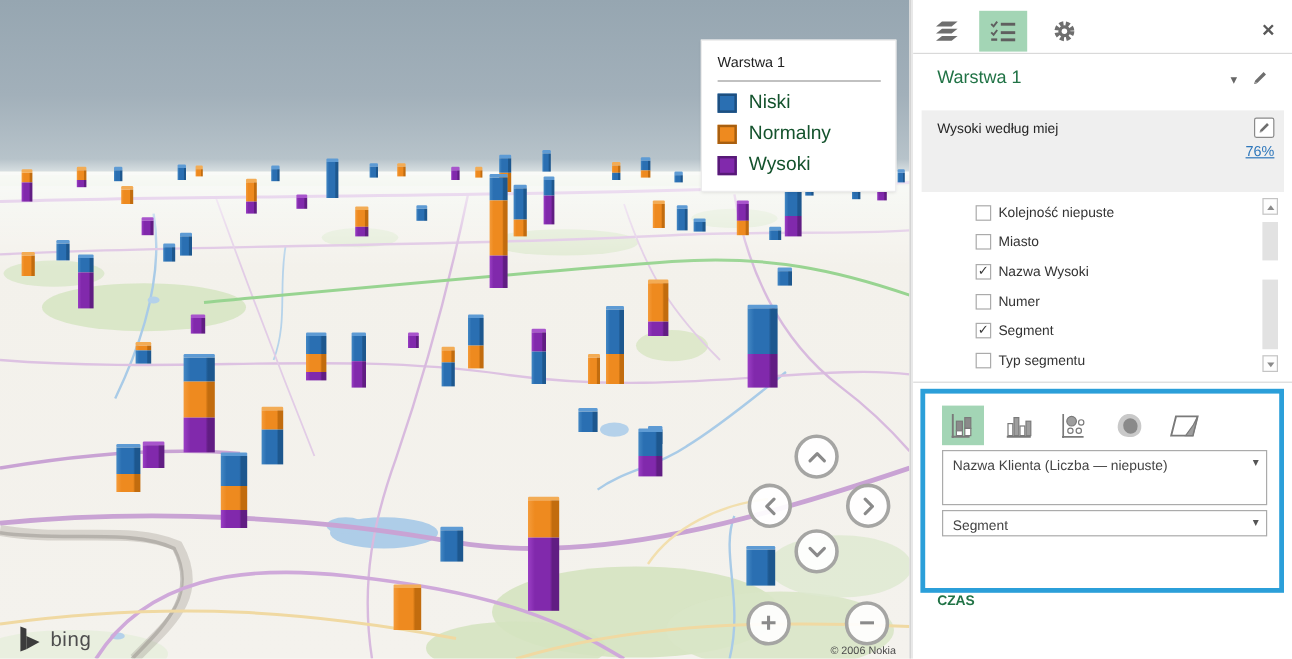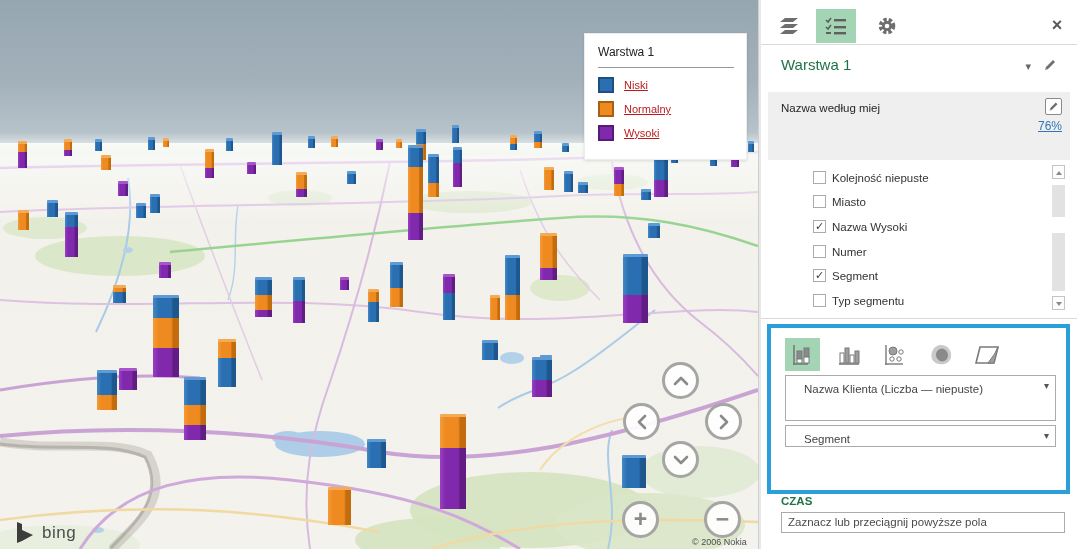--- a/index.html
+++ b/index.html
@@ -23,21 +23,21 @@
   .bar .cap { height:3px; border-radius:1px 1px 0 0; }
   .bar .seg { width:100%; }
 
   
   #legend { position:absolute; left:584px; top:33px; width:163px; height:127px;
     background:#fff; border:1px solid #ececec; box-shadow:0 1px 3px rgba(0,0,0,.12); z-index:30; padding:11px 12px 0 13px; }
   #legend .lg-title { font-size:12px; color:#222; padding-bottom:8px; }
   #legend .lg-div { border-top:1px solid #999; margin-bottom:9px; }
   .lg-row { display:flex; align-items:center; margin-bottom:8px; }
   .lg-swatch { width:16px; height:16px; margin-right:10px; }
-  .lg-label { font-size:11px; color:#b91c1c;text-decoration:underline; }
+  .lg-label { font-size:16px; color:#14532d; }
 
   
   .navbtn { position:absolute; width:37px; height:37px; border-radius:50%;
     background:rgba(255,255,255,.92); border:3px solid #a5a5a3; z-index:25;
     display:flex; align-items:center; justify-content:center; color:#8a8a8a; }
   .navbtn svg { display:block; }
   .navbtn.zoomtxt { font-size:23px; font-weight:bold; color:#8a8a8a; line-height:1; }
 
   
   #bing { position:absolute; left:14px; top:521px; display:flex; align-items:center; z-index:25; }
@@ -79,21 +79,21 @@
   .sbtn .tri { position:absolute; left:3px; width:0; height:0; border-left:3px solid transparent; border-right:3px solid transparent; }
   .sbtn.up { top:0; } .sbtn.up .tri { top:5px; border-bottom:4px solid #8a8a8a; }
   .sbtn.dn { bottom:0; } .sbtn.dn .tri { top:5px; border-top:4px solid #8a8a8a; }
   .sthumb { position:absolute; left:0; width:13px; background:#e2e2e2; }
 
   .bluebox { position:absolute; top:324px; left:6px; width:303px; height:170px; border:4px solid #2b9fd9; background:#fff; padding:5px 10px 0 14px; }
   .viz-row { display:flex; align-items:flex-end; gap:11px; height:36px; margin-top:2px; }
   .viz { width:35px; height:33px; display:flex; align-items:center; justify-content:center; }
   .viz.sel { background:#a3d5b5; }
   .sec-h { font-size:11.5px; font-weight:bold; color:#217346; margin-top:7px; letter-spacing:.2px; }
-  .dd { position:relative; border:1px solid #ababab; background:#fff; margin-top:4px; padding:3px 20px 0 18px; }
+  .dd { position:relative; border:1px solid #ababab; background:#fff; margin-top:4px; padding:3px 20px 0 8px; }
   .dd.tall { height:46px; } .dd.short { height:22px; }
   .dd-val { font-size:11.5px; color:#444; }
   .dd-caret { position:absolute; right:6px; top:4px; color:#555; font-size:10px; }
 
   .czas-h { position:absolute; top:495px; left:20px; font-size:11.5px; font-weight:bold; color:#217346; }
   .czas-box { position:absolute; top:512px; left:20px; width:284px; height:21px; border:1px solid #ababab; padding:3px 6px 0 6px; }
   .czas-txt { font-size:11.5px; color:#4a4a4a; }
 </style>
 </head>
 <body>
@@ -565,21 +565,21 @@
       <span class="p-title">Warstwa 1</span>
       <span class="p-caret">▾</span>
       <span class="p-pencil">
         <svg width="14" height="14" viewBox="0 0 14 14">
             <path d="M2,12 L3,9 L10,2 L12,4 L5,11 Z M3,12 l1.6,-0.5 l-1.1,-1.1 Z" fill="#6e6e6e"></path>
           </svg>
       </span>
     </div>
 
     <div class="geo">
-      <div class="geo-l">Nazwa według miej</div>
+      <div class="geo-l">Wysoki według miej</div>
       <div class="geo-pencil">
         <svg width="11" height="11" viewBox="0 0 14 14">
             <path d="M2,12 L3,9 L10,2 L12,4 L5,11 Z M3,12 l1.6,-0.5 l-1.1,-1.1 Z" fill="#6e6e6e"></path>
           </svg>
       </div>
       <div class="geo-pct">76%</div>
     </div>
 
     <div class="fields">
       <div id="field-rows">
@@ -668,18 +668,15 @@
         <span class="dd-val">Nazwa Klienta (Liczba — niepuste)</span>
         <span class="dd-caret">▾</span>
       </div>
       <div class="dd short">
         <span class="dd-val">Segment</span>
         <span class="dd-caret">▾</span>
       </div>
     </div>
 
     <div class="czas-h">CZAS</div>
-    <div class="czas-box">
-      <div class="czas-txt">Zaznacz lub przeciągnij powyższe pola</div>
-    </div>
 
   </div>
 </div>
 
 </body></html>

